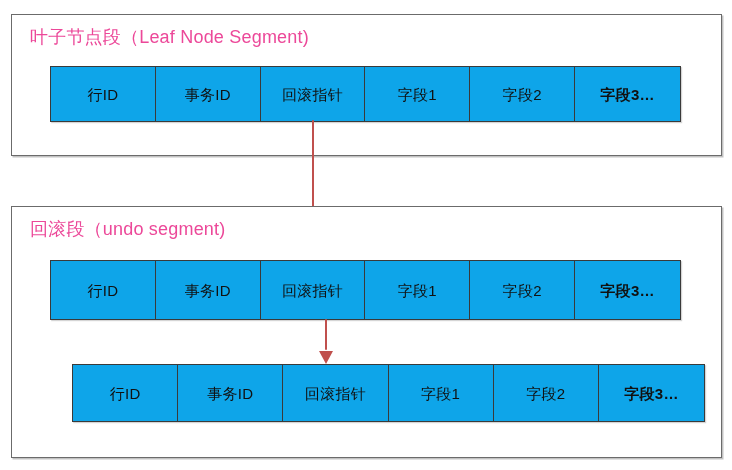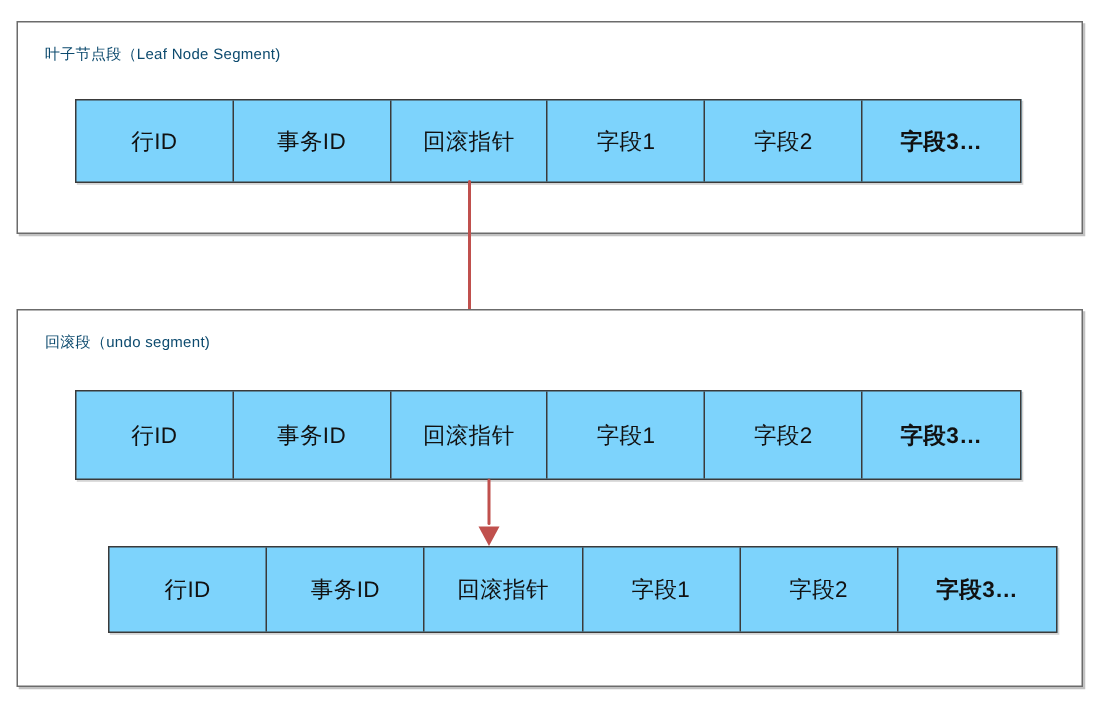--- a/index.html
+++ b/index.html
@@ -43,34 +43,34 @@
     left: 11px;
     top: 206px;
     width: 711px;
     height: 252px;
   }
 
   .panel-title {
     position: absolute;
     left: 18px;
     top: 12px;
-    font-size: 10px;
+    font-size: 18px;
     line-height: 20px;
     letter-spacing: 0.2px;
     white-space: nowrap;
-    color: #0c4a6e;
+    color: #ec4899;
   }
 
   
   .record-row {
     position: absolute;
     display: flex;
     box-sizing: border-box;
     border: 1.4px solid #3a3a3a;
-    background: #7dd3fc;
+    background: #0ea5e9;
     box-shadow: 1.2px 1.2px 0 rgba(150,150,150,0.40);
   }
   .record-row .cell {
     box-sizing: border-box;
     display: flex;
     align-items: center;
     justify-content: center;
     border-right: 1.4px solid #3a3a3a;
     font-size: 15px;
     line-height: 1;

